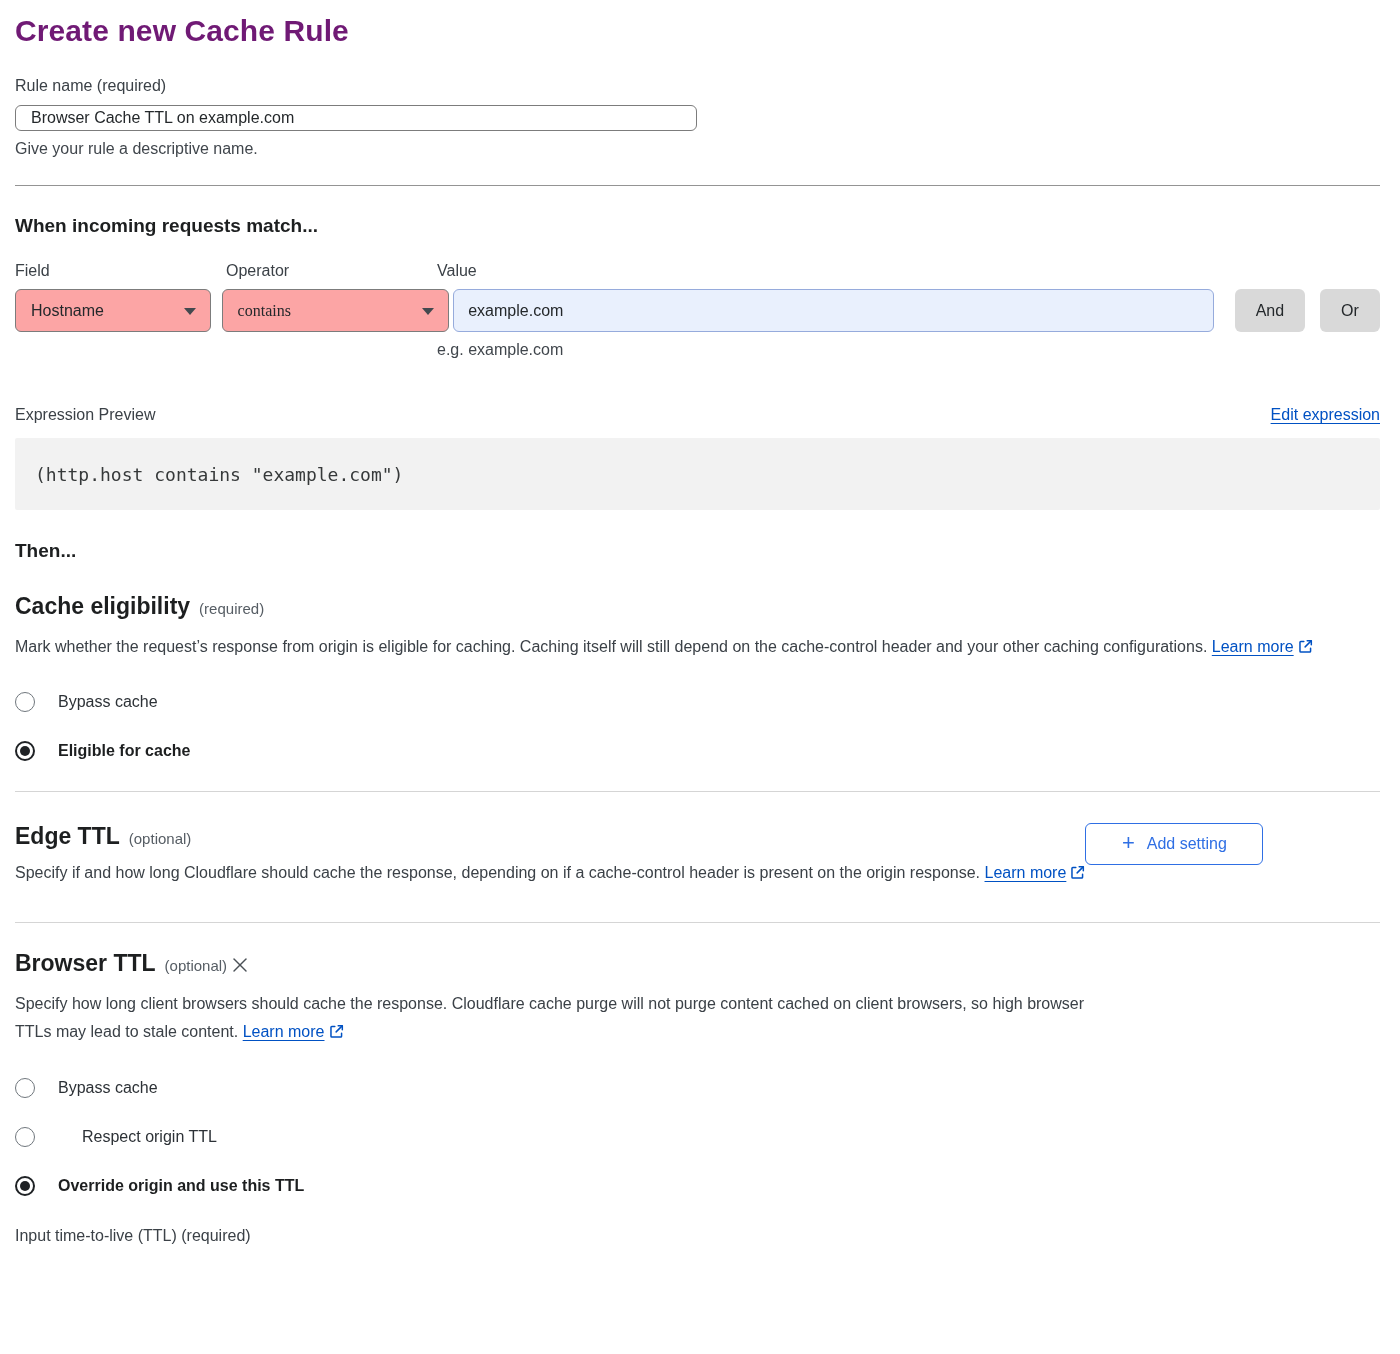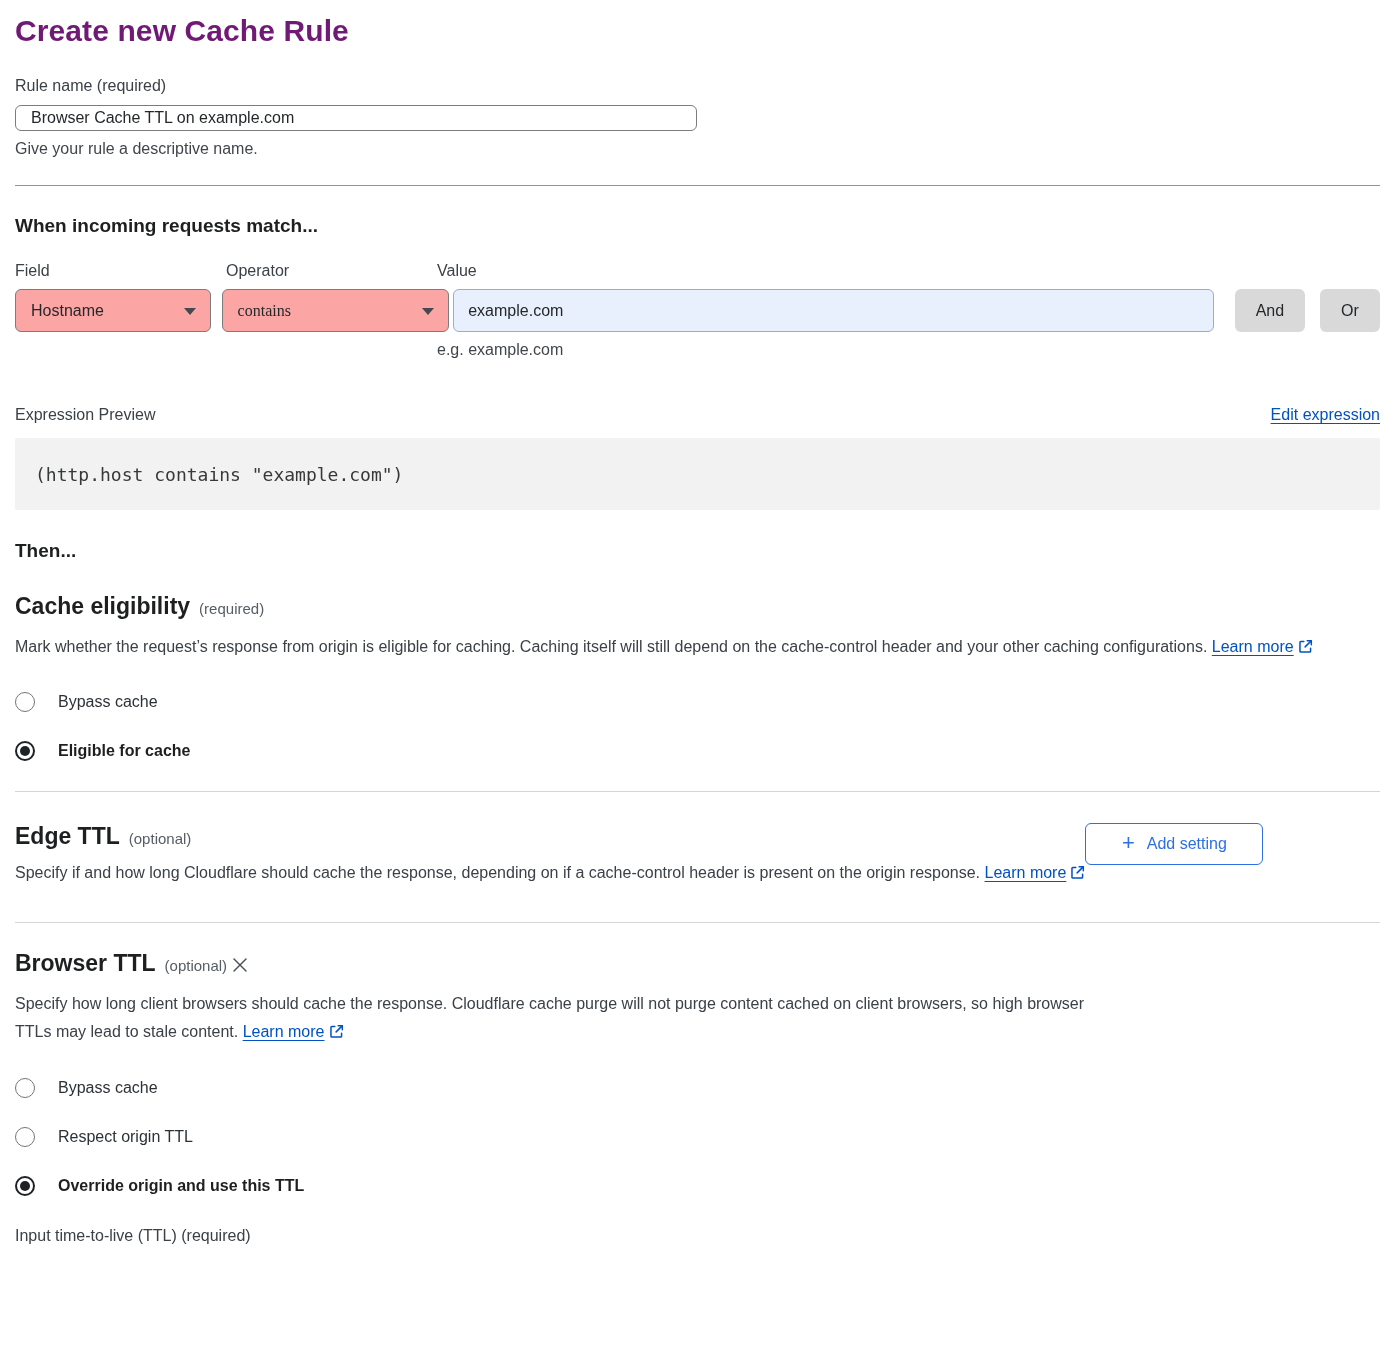--- a/index.html
+++ b/index.html
@@ -234,21 +234,21 @@
     <a class="link">Learn more</a><span class="ext-icon"><svg width="15" height="15" viewBox="0 0 16 16" fill="none" stroke="#0051c3" stroke-width="1.6" stroke-linecap="round" stroke-linejoin="round">
           <path d="M6.2 2.6H3a.9.9 0 0 0-.9.9V13a.9.9 0 0 0 .9.9h9.5a.9.9 0 0 0 .9-.9V9.8"></path>
           <path d="M9.8 1.8h4.4v4.4"></path>
           <path d="M14 2L7.6 8.4"></path>
         </svg></span></p>
 
   <div class="radio-row" style="margin-top:30px;">
     <span class="radio"></span>
     <span class="radio-option-label">Bypass cache</span>
   </div>
-  <div class="radio-row" style="margin-top:29px;">
+  <div class="radio-row" style="margin-top:29px;gap:24px;">
     <span class="radio"></span>
     <span class="radio-option-label">Respect origin TTL</span>
   </div>
   <div class="radio-row checked" style="margin-top:29px;">
     <span class="radio"></span>
     <span class="radio-option-label">Override origin and use this TTL</span>
   </div>
 
   <div class="field-label" style="margin-top:31px;">Input time-to-live (TTL) (required)</div>
 

